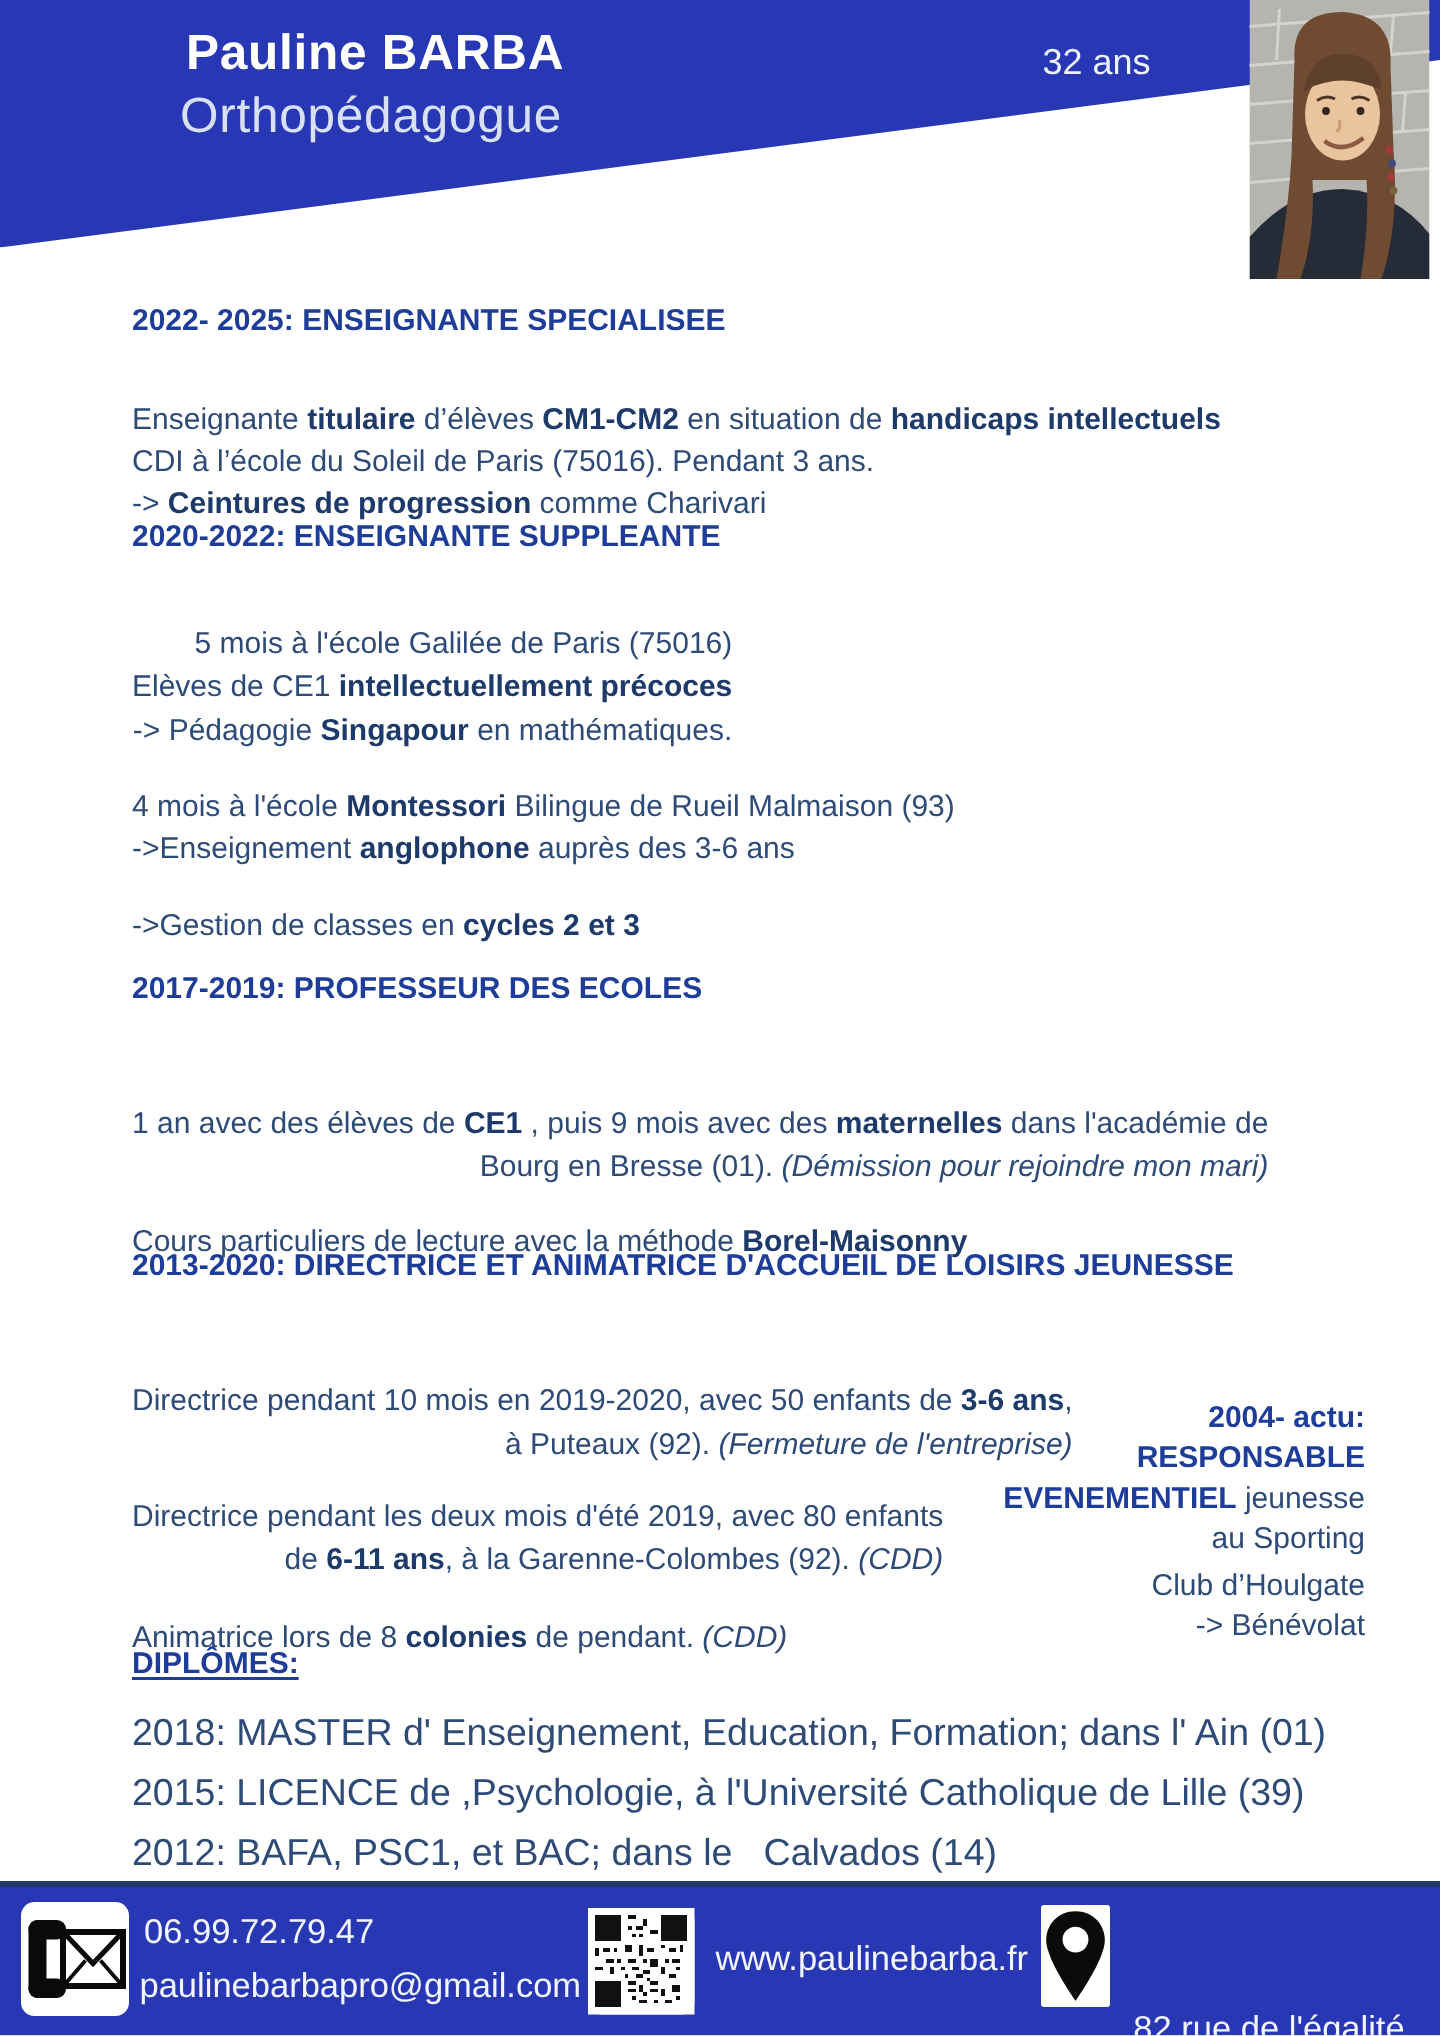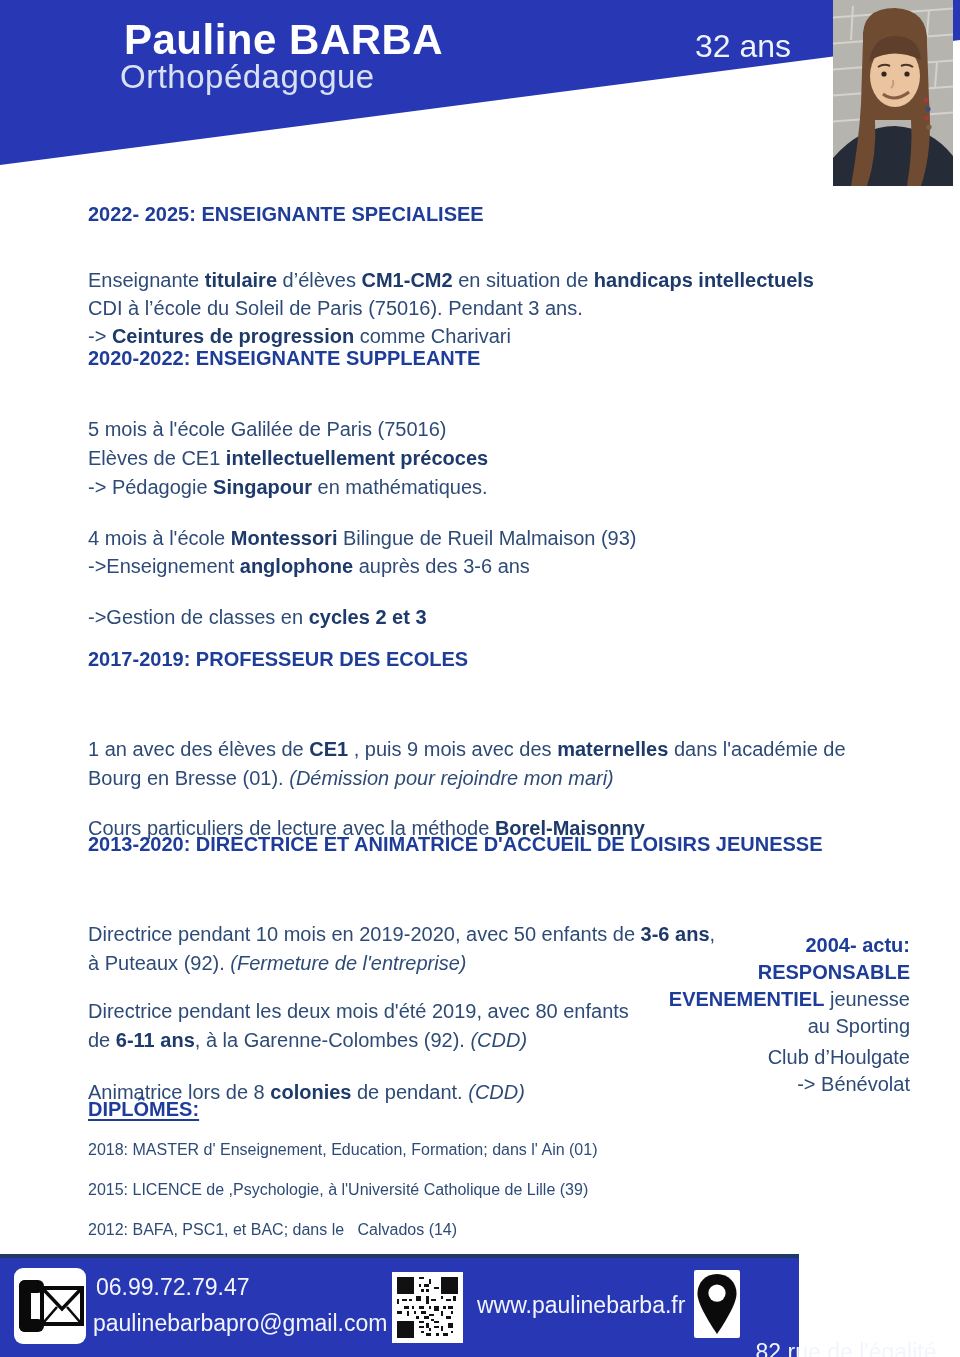--- a/index.html
+++ b/index.html
@@ -10,61 +10,61 @@
     font-family:"Liberation Sans","DejaVu Sans",sans-serif;
   }
   
   .header-band{
     position:absolute; left:0; top:0; width:960px; height:170px;
     background:#2838b4;
     clip-path:polygon(0 0, 960px 0, 960px 40px, 0 165px);
   }
   .hdr-name{
     position:absolute; left:124px; top:16px;
-    font-size:42px; font-weight:bold; color:#ffffff; letter-spacing:.5px;
+    font-size:33px; font-weight:bold; color:#ffffff; letter-spacing:.5px;
   }
   .hdr-role{
     position:absolute; left:120px; top:58px;
     font-size:33px; color:#d8e1f3; letter-spacing:.5px;
   }
   .hdr-age{
     position:absolute; left:695px; top:28px;
-    font-size:32px; color:#eef2fa;
+    font-size:24px; color:#eef2fa;
   }
   .photo{
     position:absolute; left:833px; top:0; width:120px; height:186px;
   }
   
   .h{
     position:absolute; left:88px;
     font-size:20px; font-weight:bold; color:#1e3d99; white-space:pre;
   }
   .h-underline{ text-decoration:underline; text-underline-offset:3px;}
   .grp{ position:absolute; left:88px;margin-top:36px; }
   .line{
     font-size:20px; line-height:28px; color:#2e4b78; white-space:pre;
   }
-  .lh29 .line{ line-height:29px; }
+  .lh29 .line{ line-height:29px;text-align:right; }
   .seg-r{ }
   .seg-b{ font-weight:bold; color:#1d3a6b; }
   .seg-i{ font-style:italic; }
   .seg-hb{ font-weight:bold; color:#1e3d99; }
   .side-col{
     position:absolute; left:648px; top:932px; width:262px;
     text-align:right;
   }
   .side-col .line{ line-height:27px; white-space:pre; }
   .side-col .gap{ height:4px; }
   .dipl-line{
     position:absolute; left:88px;
-    font-size:16px; color:#2e4b78; white-space:pre;
+    font-size:25px; color:#2e4b78; white-space:pre;
   }
   
   .footer{
-    position:absolute; left:0; top:1254px; width:799px; height:103px;
+    position:absolute; left:0; top:1254px; width:960px; height:103px;
     background:#2838b4; border-top:4px solid #1f3864; box-sizing:border-box;
   }
   .f-text{ position:absolute; color:#f2f5fb; font-size:23px; white-space:pre; }
   .iconbox{
     position:absolute; background:#ffffff; border-radius:9px;
   }
   .ib-phone{ left:14px; top:10px; width:72px; height:76px; }
   .ib-qr{ left:392px; top:14px; width:71px; height:71px; }
   .ib-pin{ left:694px; top:12px; width:46px; height:68px; border-radius:2px; }
   .f-phone{ left:96px; top:16px; }

